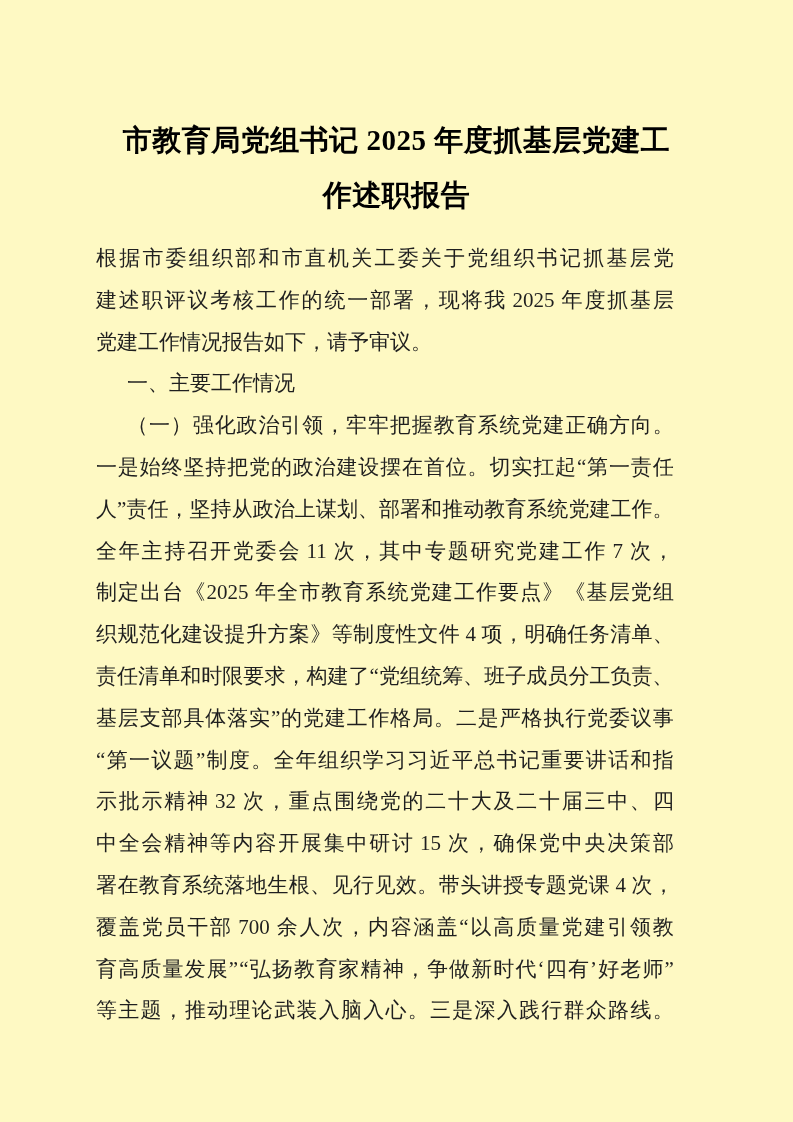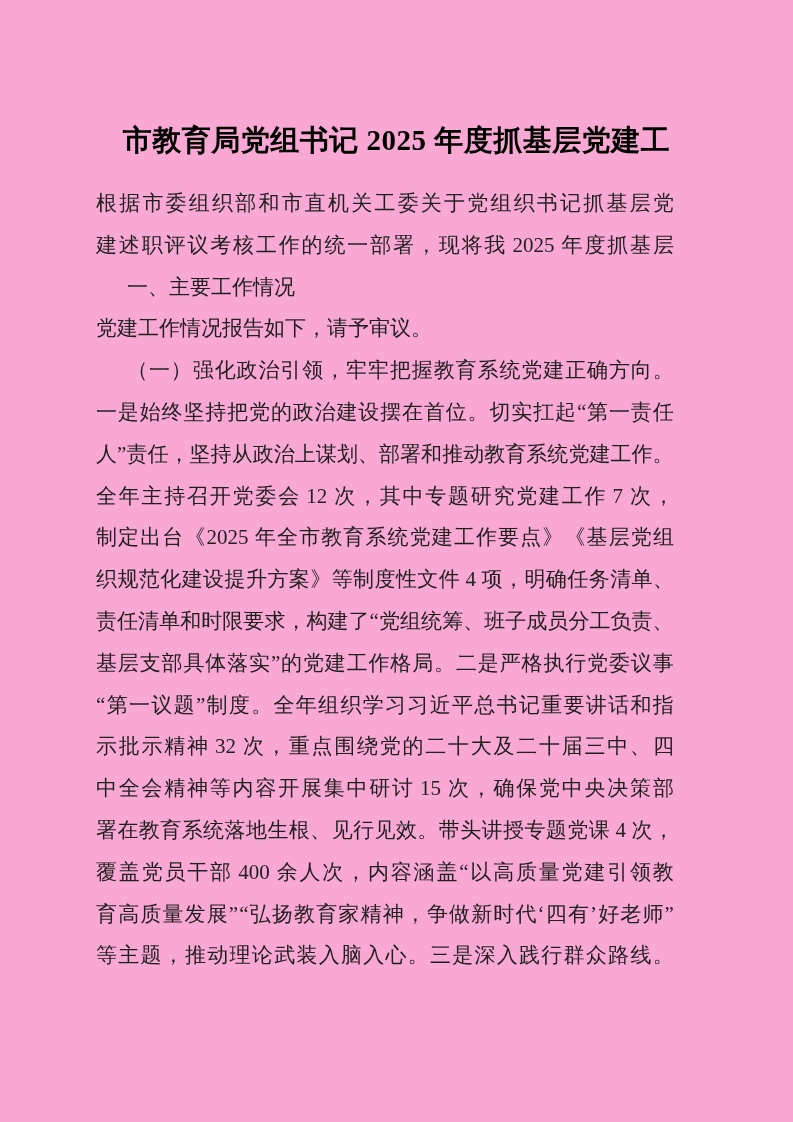--- a/index.html
+++ b/index.html
@@ -5,21 +5,21 @@
   html, body {
     margin: 0;
     padding: 0;
     background: #ffffff;
   }
   .page {
     position: relative;
     width: 793px;
     height: 1122px;
     margin: 0;
-    background: #f9a8d4;
+    background: #fef9c3;
     box-sizing: border-box;
     padding-top: 113px;
     overflow: hidden;
     font-family: "Liberation Serif", "DejaVu Serif", serif;
   }
   .doc-title {
     text-align: center;
     font-size: 29px;
     line-height: 55px;
     font-weight: 700;
@@ -51,20 +51,21 @@
     flex: 0 0 auto;
     line-height: 41.8px;
   }
 </style>
 </head>
 <body>
 
 <div class="page">
   <div class="doc-title">
     <div>市教育局党组书记 2025 年度抓基层党建工</div>
+    <div>作述职报告</div>
   </div>
   <div class="body-text">
       <div class="text-line stretch">
         <span>根</span>
         <span>据</span>
         <span>市</span>
         <span>委</span>
         <span>组</span>
         <span>织</span>
         <span>部</span>
@@ -106,22 +107,22 @@
         <span>现</span>
         <span>将</span>
         <span>我</span>
         <span> 2025 </span>
         <span>年</span>
         <span>度</span>
         <span>抓</span>
         <span>基</span>
         <span>层</span>
       </div>
+      <div class="text-line">党建工作情况报告如下，请予审议。</div>
       <div class="text-line" style="padding-left: 31px;">一、主要工作情况</div>
-      <div class="text-line">党建工作情况报告如下，请予审议。</div>
       <div class="text-line stretch" style="padding-left: 31px;">
         <span>（</span>
         <span>一</span>
         <span>）</span>
         <span>强</span>
         <span>化</span>
         <span>政</span>
         <span>治</span>
         <span>引</span>
         <span>领</span>
@@ -204,21 +205,21 @@
       <div class="text-line stretch">
         <span>全</span>
         <span>年</span>
         <span>主</span>
         <span>持</span>
         <span>召</span>
         <span>开</span>
         <span>党</span>
         <span>委</span>
         <span>会</span>
-        <span> 12 </span>
+        <span> 11 </span>
         <span>次</span>
         <span>，</span>
         <span>其</span>
         <span>中</span>
         <span>专</span>
         <span>题</span>
         <span>研</span>
         <span>究</span>
         <span>党</span>
         <span>建</span>
@@ -455,21 +456,21 @@
         <span>次</span>
         <span>，</span>
       </div>
       <div class="text-line stretch">
         <span>覆</span>
         <span>盖</span>
         <span>党</span>
         <span>员</span>
         <span>干</span>
         <span>部</span>
-        <span> 400 </span>
+        <span> 700 </span>
         <span>余</span>
         <span>人</span>
         <span>次</span>
         <span>，</span>
         <span>内</span>
         <span>容</span>
         <span>涵</span>
         <span>盖</span>
         <span>“</span>
         <span>以</span>

